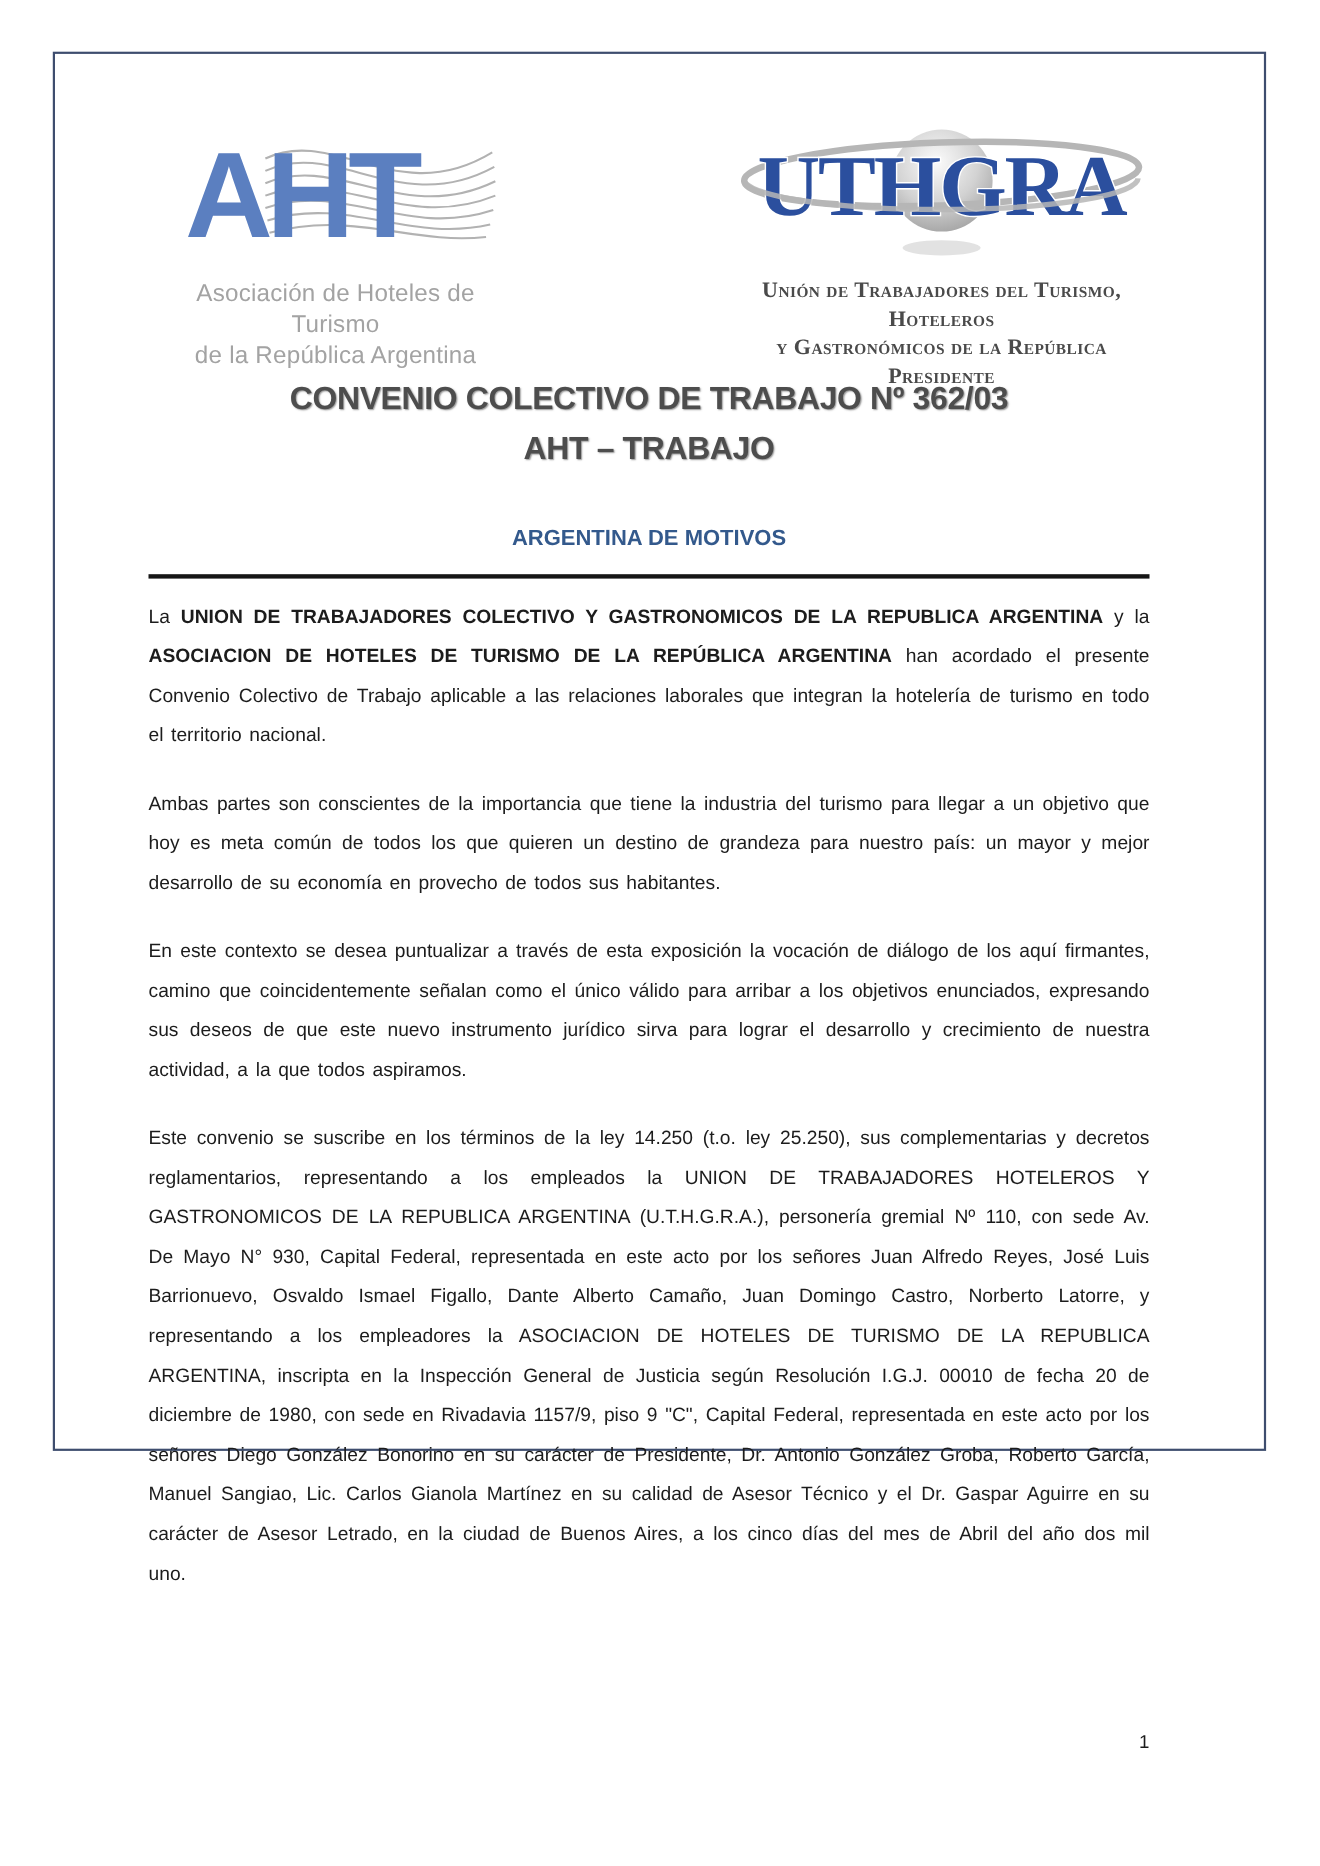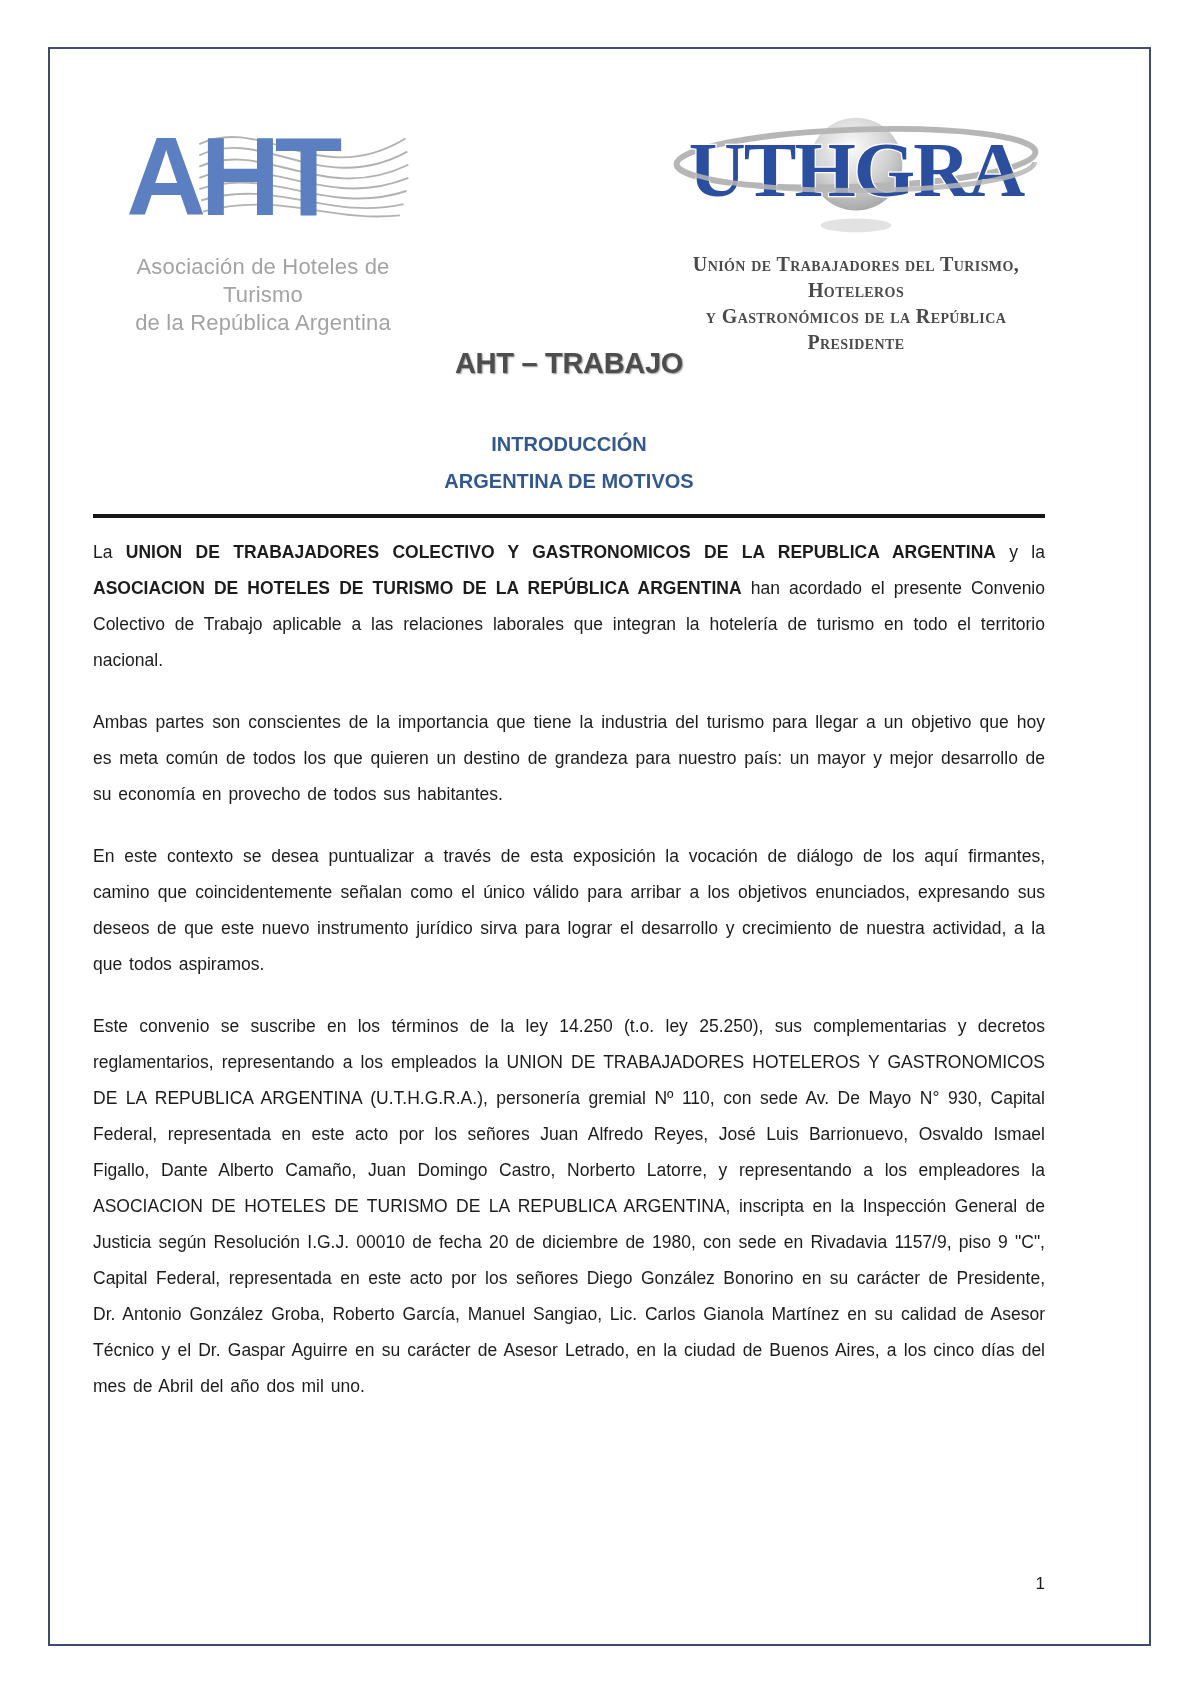--- a/index.html
+++ b/index.html
@@ -1,23 +1,23 @@
 <!DOCTYPE html>
 <html lang="es"><head>
 <meta charset="utf-8">
 <style>
   html,body{margin:0;padding:0;background:#ffffff;}
   body{
     width:1200px;height:1696px;position:relative;
     font-family:"Liberation Sans",sans-serif;color:#1f1f1f;
   }
   .page-frame{
-    position:absolute;left:48px;top:47px;width:1103px;height:1599px;
+    position:absolute;left:48px;top:47px;width:1103px;height:1272px;
     border:2px solid #3e4d6e;box-sizing:border-box;
-    padding:50px 104px 0 43px;background:#fff;
+    padding:50px 104px 0 85px;background:#fff;
   }
   .logo-row{
     display:flex;justify-content:space-between;align-items:flex-start;
     margin-top:2px;height:200px;
   }
   .logo-block{display:flex;flex-direction:column;align-items:center;}
   .aht-block{width:320px;margin-left:10px;}
   .uthgra-block{width:390px;margin-right:-6px;}
   .aht-caption{
     color:#a3a3a3;font-size:22px;line-height:28px;text-align:center;
@@ -96,25 +96,25 @@
       </svg>
       <div class="uthgra-caption">
         <div>Unión de Trabajadores del Turismo, Hoteleros</div>
         <div>y Gastronómicos de la República Presidente</div>
       </div>
     </div>
 
   </div>
 
   <div class="doc-title">
+    <div>CONVENIO COLECTIVO DE TRABAJO Nº 362/03</div>
     <div>AHT – TRABAJO</div>
   </div>
 
   <div class="doc-subtitle">
-    <div>INTRODUCCIÓN</div>
     <div>ARGENTINA DE MOTIVOS</div>
   </div>
 
   <hr class="rule">
 
   <div class="body-copy" style="margin-top:16px;">
       <p class="body-paragraph"><span>La </span><b>UNION DE TRABAJADORES COLECTIVO Y GASTRONOMICOS DE LA REPUBLICA ARGENTINA</b><span> y la </span><b>ASOCIACION DE HOTELES DE TURISMO DE LA REPÚBLICA ARGENTINA</b><span> han acordado el presente Convenio Colectivo de Trabajo aplicable a las relaciones laborales que integran la hotelería de turismo en todo el territorio nacional.</span></p>
       <p class="body-paragraph"><span>Ambas partes son conscientes de la importancia que tiene la industria del turismo para llegar a un objetivo que hoy es meta común de todos los que quieren un destino de grandeza para nuestro país: un mayor y mejor desarrollo de su economía en provecho de todos sus habitantes.</span></p>
       <p class="body-paragraph"><span>En este contexto se desea puntualizar a través de esta exposición la vocación de diálogo de los aquí firmantes, camino que coincidentemente señalan como el único válido para arribar a los objetivos enunciados, expresando sus deseos de que este nuevo instrumento jurídico sirva para lograr el desarrollo y crecimiento de nuestra actividad, a la que todos aspiramos.</span></p>
       <p class="body-paragraph"><span>Este convenio se suscribe en los términos de la ley 14.250 (t.o. ley 25.250), sus complementarias y decretos reglamentarios, representando a los empleados la UNION DE TRABAJADORES HOTELEROS Y GASTRONOMICOS DE LA REPUBLICA ARGENTINA (U.T.H.G.R.A.), personería gremial Nº 110, con sede Av. De Mayo N° 930, Capital Federal, representada en este acto por los señores Juan Alfredo Reyes, José Luis Barrionuevo, Osvaldo Ismael Figallo, Dante Alberto Camaño, Juan Domingo Castro, Norberto Latorre, y representando a los empleadores la ASOCIACION DE HOTELES DE TURISMO DE LA REPUBLICA ARGENTINA, inscripta en la Inspección General de Justicia según Resolución I.G.J. 00010 de fecha 20 de diciembre de 1980, con sede en Rivadavia 1157/9, piso 9 "C", Capital Federal, representada en este acto por los señores Diego González Bonorino en su carácter de Presidente, Dr. Antonio González Groba, Roberto García, Manuel Sangiao, Lic. Carlos Gianola Martínez en su calidad de Asesor Técnico y el Dr. Gaspar Aguirre en su carácter de Asesor Letrado, en la ciudad de Buenos Aires, a los cinco días del mes de Abril del año dos mil uno.</span></p>

